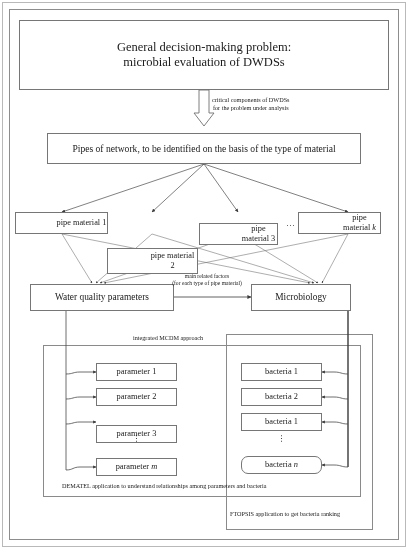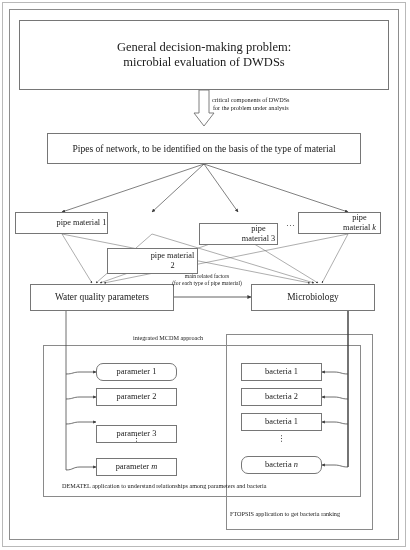--- a/index.html
+++ b/index.html
@@ -191,29 +191,29 @@
   </div>
 
   <div class="cap cap-xs" style="left:152px; top:273px; width:110px;">
     <div>main related factors</div>
     <div>(for each type of pipe material)</div>
   </div>
 
   <div class="box box-mid" style="left:30px; top:284px; width:144px; height:27px;">
     <span>Water quality parameters</span>
   </div>
-  <div class="box box-mid" style="left:251px; top:284px; width:124px; height:27px;">
+  <div class="box box-mid" style="left:251px; top:284px; width:100px; height:27px;">
     <span>Microbiology</span>
   </div>
 
   <div class="cap cap-sm" style="left:131px; top:334px; background:#ffffff; padding:0 2px;">
     <span>integrated MCDM approach</span>
   </div>
 
-  <div class="box box-leaf" style="left:96px; top:363px; width:81px; height:18px;border-radius:7px;">
+  <div class="box box-leaf" style="left:96px; top:363px; width:81px; height:18px;">
     <span>parameter 1</span>
   </div>
   <div class="box box-leaf" style="left:96px; top:388px; width:81px; height:18px;">
     <span>parameter 2</span>
   </div>
   <div class="box box-leaf" style="left:96px; top:425px; width:81px; height:18px;">
     <span>parameter 3</span>
   </div>
   <div class="vdots" style="left:96px; top:437px; width:81px;">
     <span>⋮</span>

